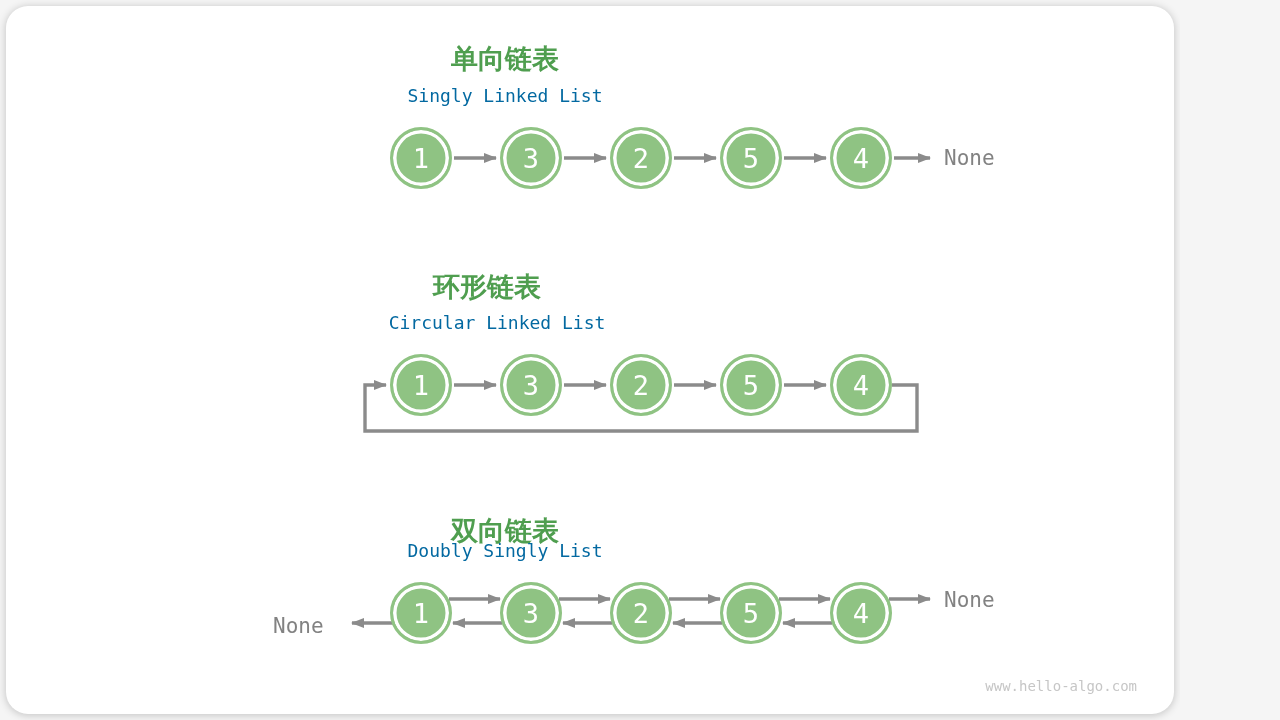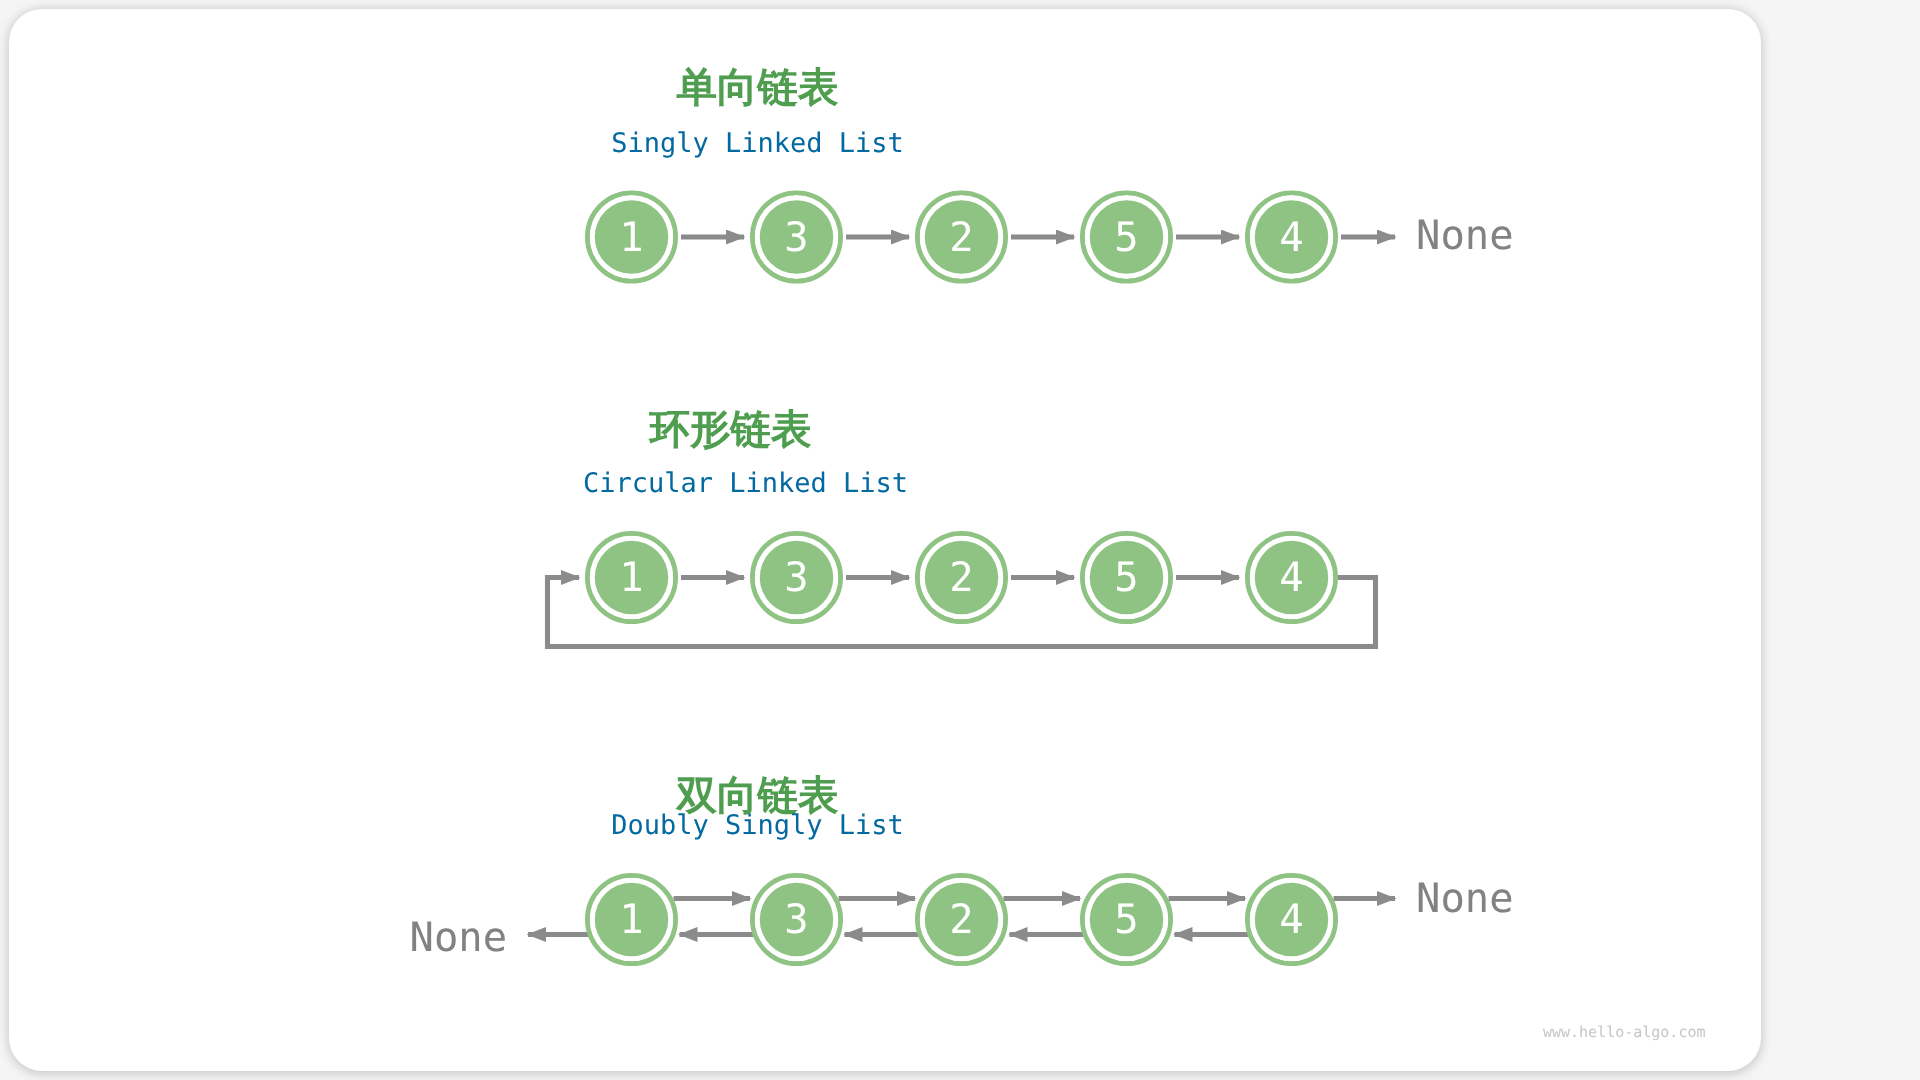--- a/index.html
+++ b/index.html
@@ -59,30 +59,30 @@
     display: flex;
     align-items: center;
     justify-content: center;
     color: #ffffff;
     font-size: 27px;
     font-family: "DejaVu Sans Mono", "Liberation Mono", monospace;
   }
   .none-label {
     position: absolute;
     color: #828282;
-    font-size: 27px;
+    font-size: 21px;
     line-height: 28px;
     font-family: "DejaVu Sans Mono", "Liberation Mono", monospace;
   }
   .watermark {
     position: absolute;
     right: 43px;
     bottom: 26px;
     color: #c6c6c6;
-    font-size: 10px;
+    font-size: 14px;
     font-family: "DejaVu Sans Mono", "Liberation Mono", monospace;
     margin-left: 19px;
   }
 </style>
 </head>
 <body>
 
 <div class="canvas">
   <div class="card"></div>
 

